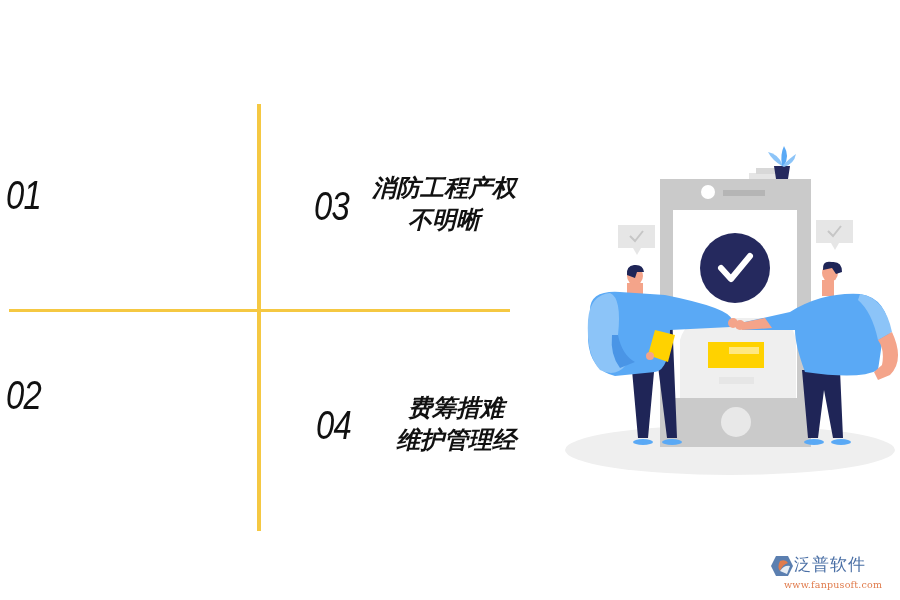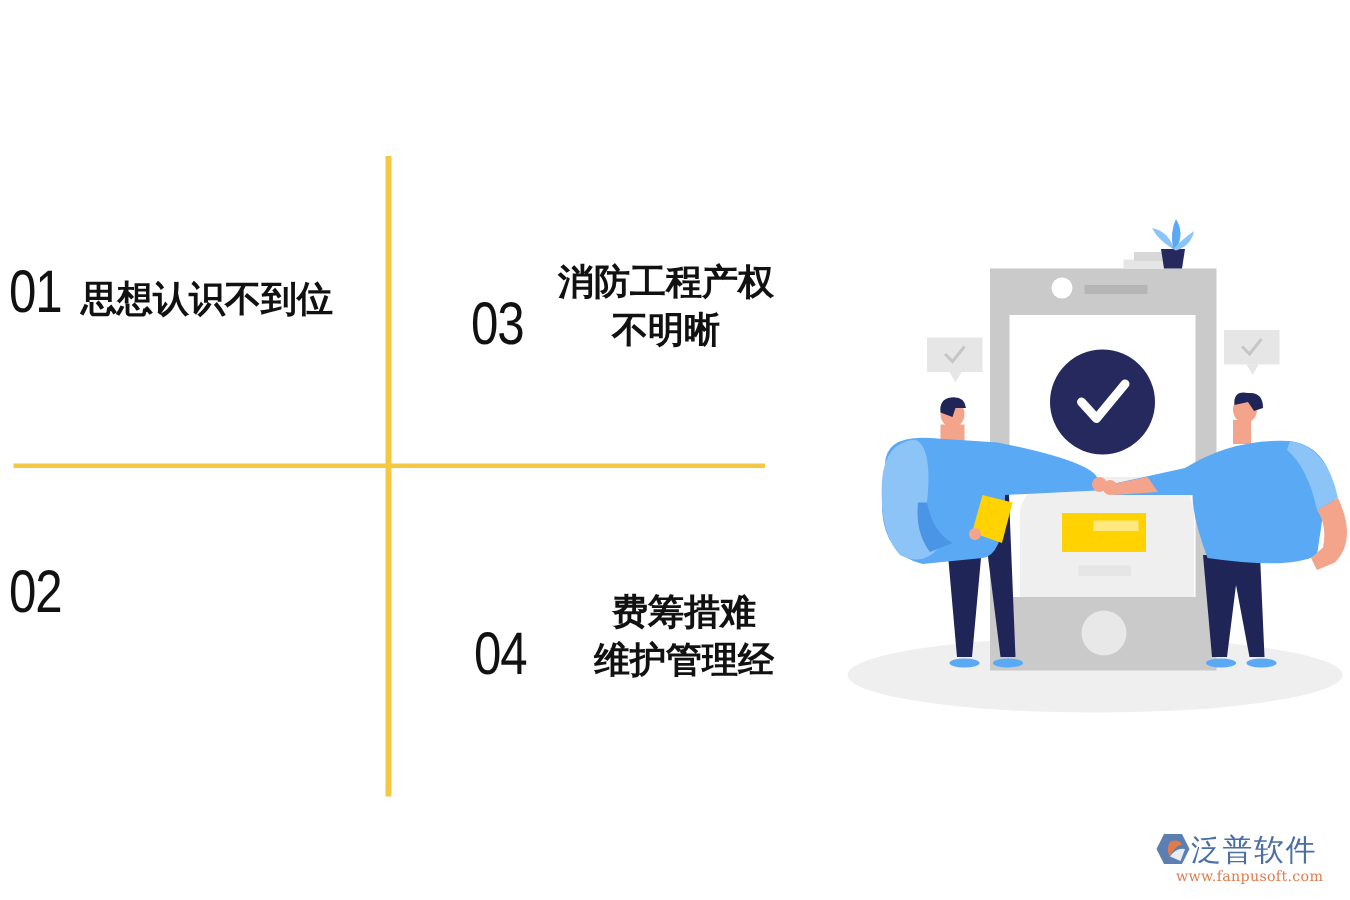--- a/index.html
+++ b/index.html
@@ -4,21 +4,21 @@
 <style>
   html, body { margin: 0; padding: 0; }
   body {
     width: 900px; height: 600px; background: #ffffff;
     position: relative; overflow: hidden;
     font-family: "DejaVu Sans", "Liberation Sans", sans-serif;
   }
   .vline { position: absolute; left: 257px; top: 104px; width: 4px; height: 427px; background: #f5c842; }
   .hline { position: absolute; left: 9px; top: 309px; width: 501px; height: 3px; background: #f5c842; }
 
-  .item { position: absolute; display: flex; align-items: flex-end; color: #111; }
+  .item { position: absolute; display: flex; align-items: center; color: #111; font-style: italic; }
   .num { font-family: "Liberation Sans", sans-serif; font-size: 40px; line-height: 40px; font-weight: 400; letter-spacing: -1px; color: #111; transform: scaleX(0.82); transform-origin: left center; }
   .label { font-size: 24px; font-weight: bold; line-height: 32px; color: #111; }
   .label.center { text-align: center; }
 
   #q1 { left: 6px; top: 175px; }
   #q1 .num { width: 48px; }
   #q1 .label { margin-top: 2px; }
 
   #q3 { left: 314px; top: 172px; }
   #q3 .num { width: 58px; margin-top: 3px; }
@@ -26,35 +26,32 @@
 
   #q2 { left: 6px; top: 373px; }
   #q2 .num { width: 56px; margin-top: 2px; }
 
   #q4 { left: 316px; top: 392px; }
   #q4 .num { width: 80px; margin-top: 2px; }
 
   .illus { position: absolute; left: 560px; top: 140px; width: 340px; height: 340px; }
 
   .logo { position: absolute; left: 768px; top: 553px; width: 128px; height: 40px; }
-  .logo-name { position: absolute; left: 26px; top: 0px; font-size: 20px; font-weight: 400; color: #4a6fa5; letter-spacing: 1px; white-space: nowrap; }
+  .logo-name { position: absolute; left: 26px; top: 0px; font-size: 17px; font-weight: 400; color: #4a6fa5; letter-spacing: 1px; white-space: nowrap; }
   .logo-url { position: absolute; left: 16px; top: 26px; font-family: "DejaVu Serif", serif; font-size: 9.5px; color: #e07b4c; white-space: nowrap; letter-spacing: 0.2px; }
   .logo-icon { position: absolute; left: 2px; top: 2px; width: 24px; height: 22px; }
 </style>
 </head>
 <body>
 
 <div class="vline"></div>
 <div class="hline"></div>
 
 <div class="item" id="q1">
   <div class="num">01</div>
-  <div class="label">
-    <div>思想认识不到位</div>
-  </div>
 </div>
 
 <div class="item" id="q3">
   <div class="num">03</div>
   <div class="label center">
     <div>消防工程产权</div>
     <div>不明晰</div>
   </div>
 </div>
 

